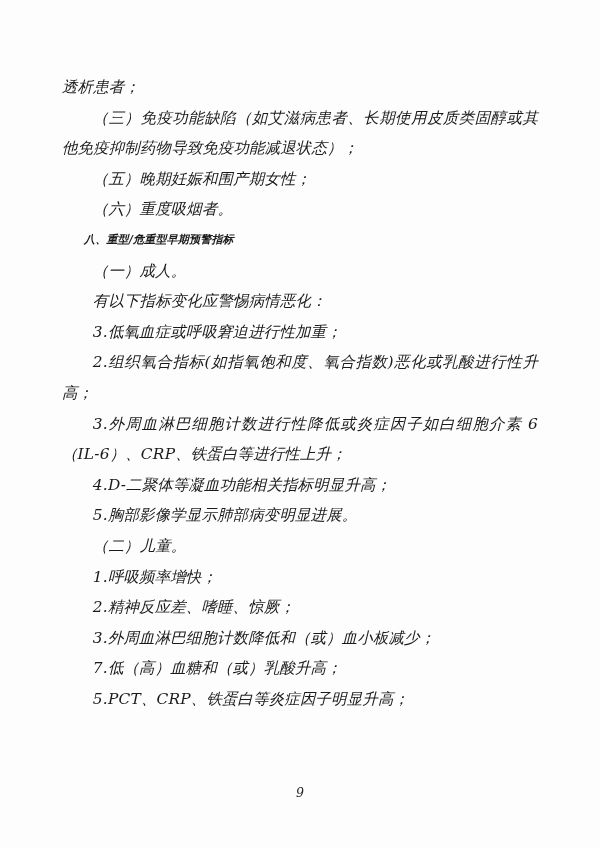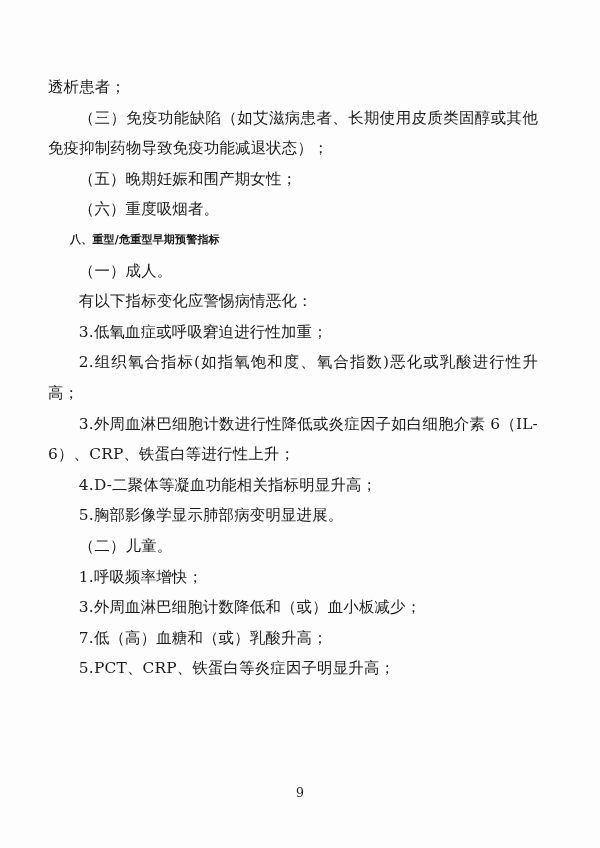--- a/index.html
+++ b/index.html
@@ -12,23 +12,24 @@
     height: 848px;
     font-family: "DejaVu Serif", "Liberation Serif", serif;
     color: #1a1a1a;
     position: relative;
     overflow: hidden;
   }
   .page {
     width: 600px;
     height: 848px;
     box-sizing: border-box;
-    padding: 72px 62px 40px 48px;
+    padding: 72px 62px 40px 62px;
     position: relative;
     background: #fdfdfd;
+    font-style: italic;
   }
   .body-text {
     font-size: 15.4px;
     line-height: 30.6px;
     letter-spacing: 0.2px;
     text-align: justify;
     text-justify: inter-ideograph;
   }
   p {
     margin: 0;
@@ -70,20 +71,21 @@
     <p class="indent">（一）成人。</p>
     <p class="indent">有以下指标变化应警惕病情恶化：</p>
     <p class="indent">3.低氧血症或呼吸窘迫进行性加重；</p>
     <p class="indent">2.组织氧合指标(如指氧饱和度、氧合指数)恶化或乳酸进行性升高；</p>
     <p class="indent">3.外周血淋巴细胞计数进行性降低或炎症因子如白细胞介素 6（IL-6）、CRP、铁蛋白等进行性上升；</p>
     <p class="indent">4.D-二聚体等凝血功能相关指标明显升高；</p>
     <p class="indent">5.胸部影像学显示肺部病变明显进展。</p>
 
     <p class="indent">（二）儿童。</p>
     <p class="indent">1.呼吸频率增快；</p>
+    <p class="indent">2.精神反应差、嗜睡、惊厥；</p>
     <p class="indent">3.外周血淋巴细胞计数降低和（或）血小板减少；</p>
     <p class="indent">7.低（高）血糖和（或）乳酸升高；</p>
     <p class="indent">5.PCT、CRP、铁蛋白等炎症因子明显升高；</p>
 
   </div>
 
   <div class="page-number">9</div>
 </div>
 
 </body></html>

